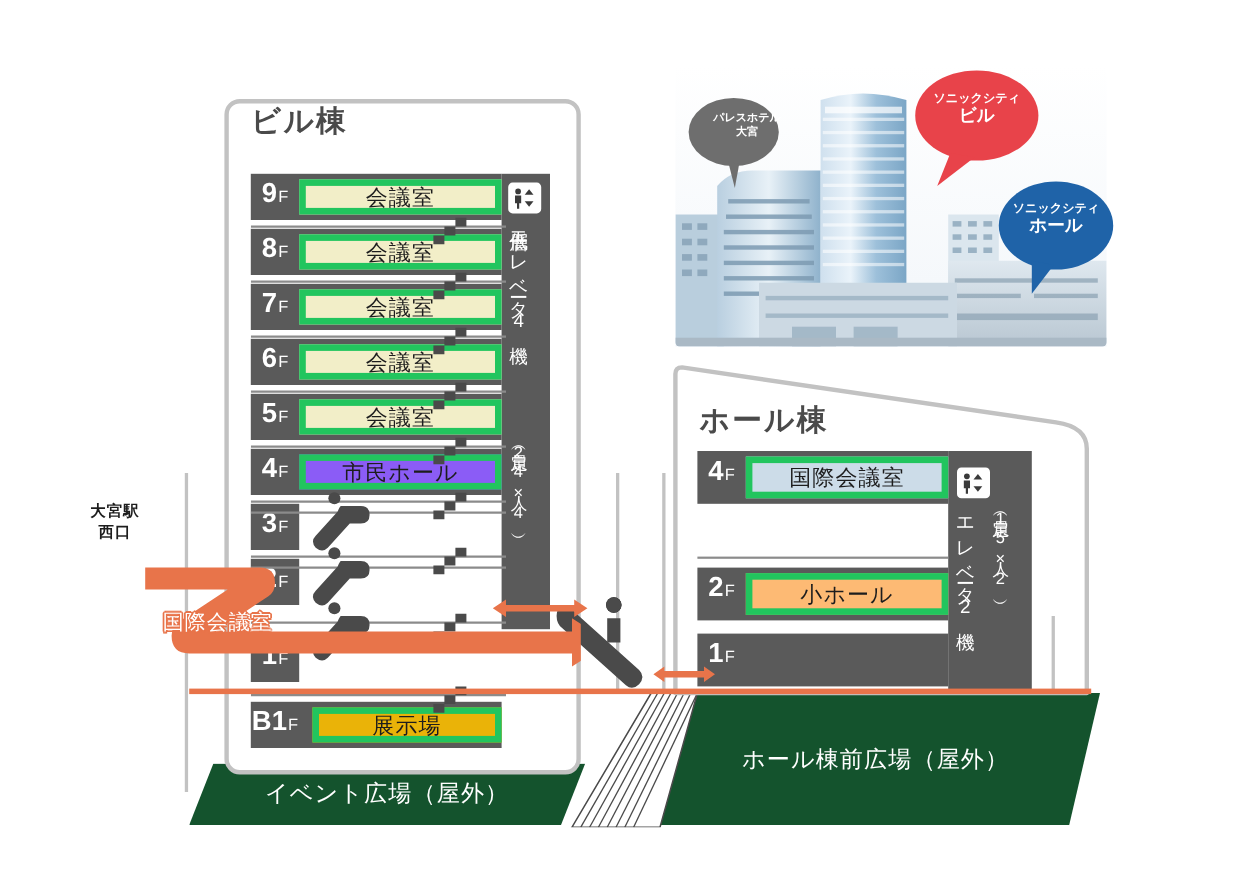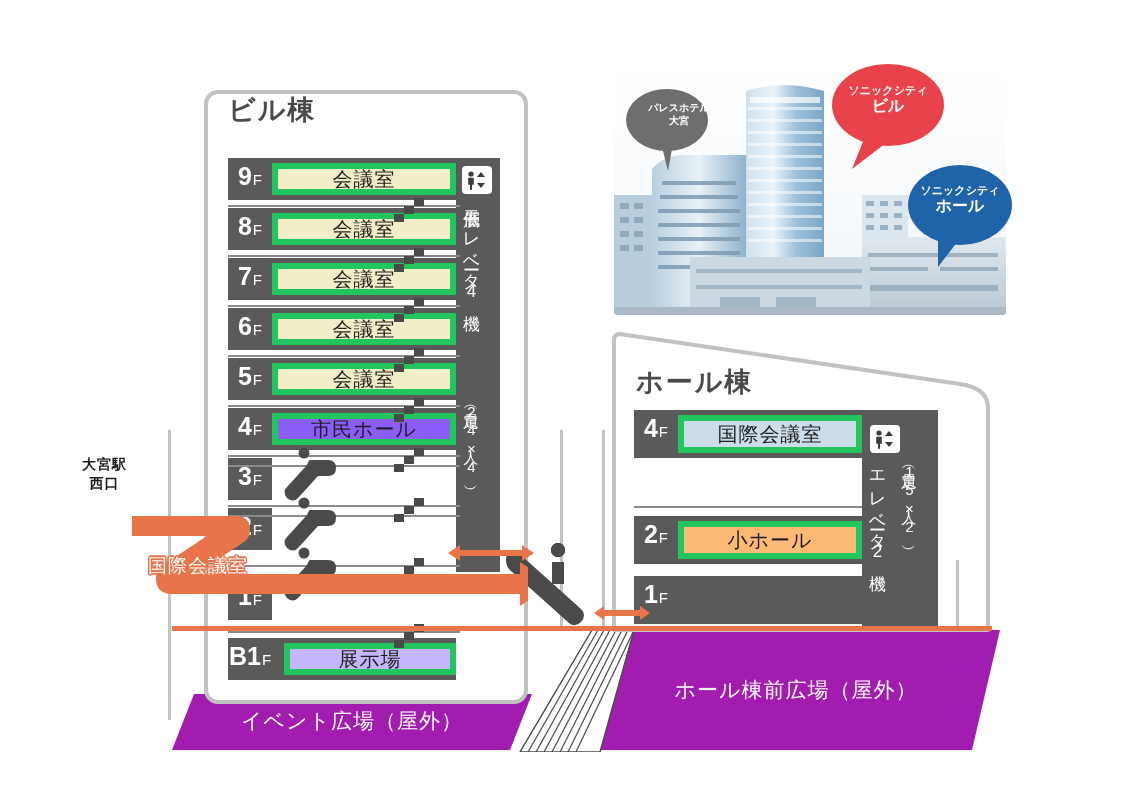--- a/index.html
+++ b/index.html
@@ -12,21 +12,21 @@
     position: relative;
     width: 1123px;
     height: 794px;
     background: #ffffff;
     overflow: hidden;
   }
 
   
   .plaza {
     position: absolute;
-    background: #a21caf;
+    background: #14532d;
     color: #ffffff;
     font-size: 21px;
     letter-spacing: 1px;
     display: flex;
     align-items: center;
     justify-content: center;
   }
   #plaza-event {
     left: 172px; top: 694px; width: 360px; height: 56px;
     clip-path: polygon(22px 0, 360px 0, 338px 56px, 0 56px);
@@ -408,21 +408,21 @@
       <span class="floor-num">1</span>
       <span class="floor-f">F</span>
     </div>
     <div class="room empty"></div>
   </div>
   <div class="floor-row" id="bfB1" style="left:228px; top:638px; width:228px;">
     <div class="floor-tag">
       <span class="floor-num">B1</span>
       <span class="floor-f">F</span>
     </div>
-    <div class="room" style="background:#c4b5fd;margin-left:12px;">展示場</div>
+    <div class="room" style="background:#eab308;margin-left:12px;">展示場</div>
   </div>
 
   <svg style="position:absolute; left:228px; top:150px;" width="232" height="530" viewBox="0 0 232 530">
 
     <g stroke="#8b8b8b" stroke-width="2" fill="none">
       <line x1="0" y1="56" x2="232" y2="56"></line>
       <line x1="0" y1="106" x2="232" y2="106"></line>
       <line x1="0" y1="156" x2="232" y2="156"></line>
       <line x1="0" y1="206" x2="232" y2="206"></line>
       <line x1="0" y1="256" x2="232" y2="256"></line>

